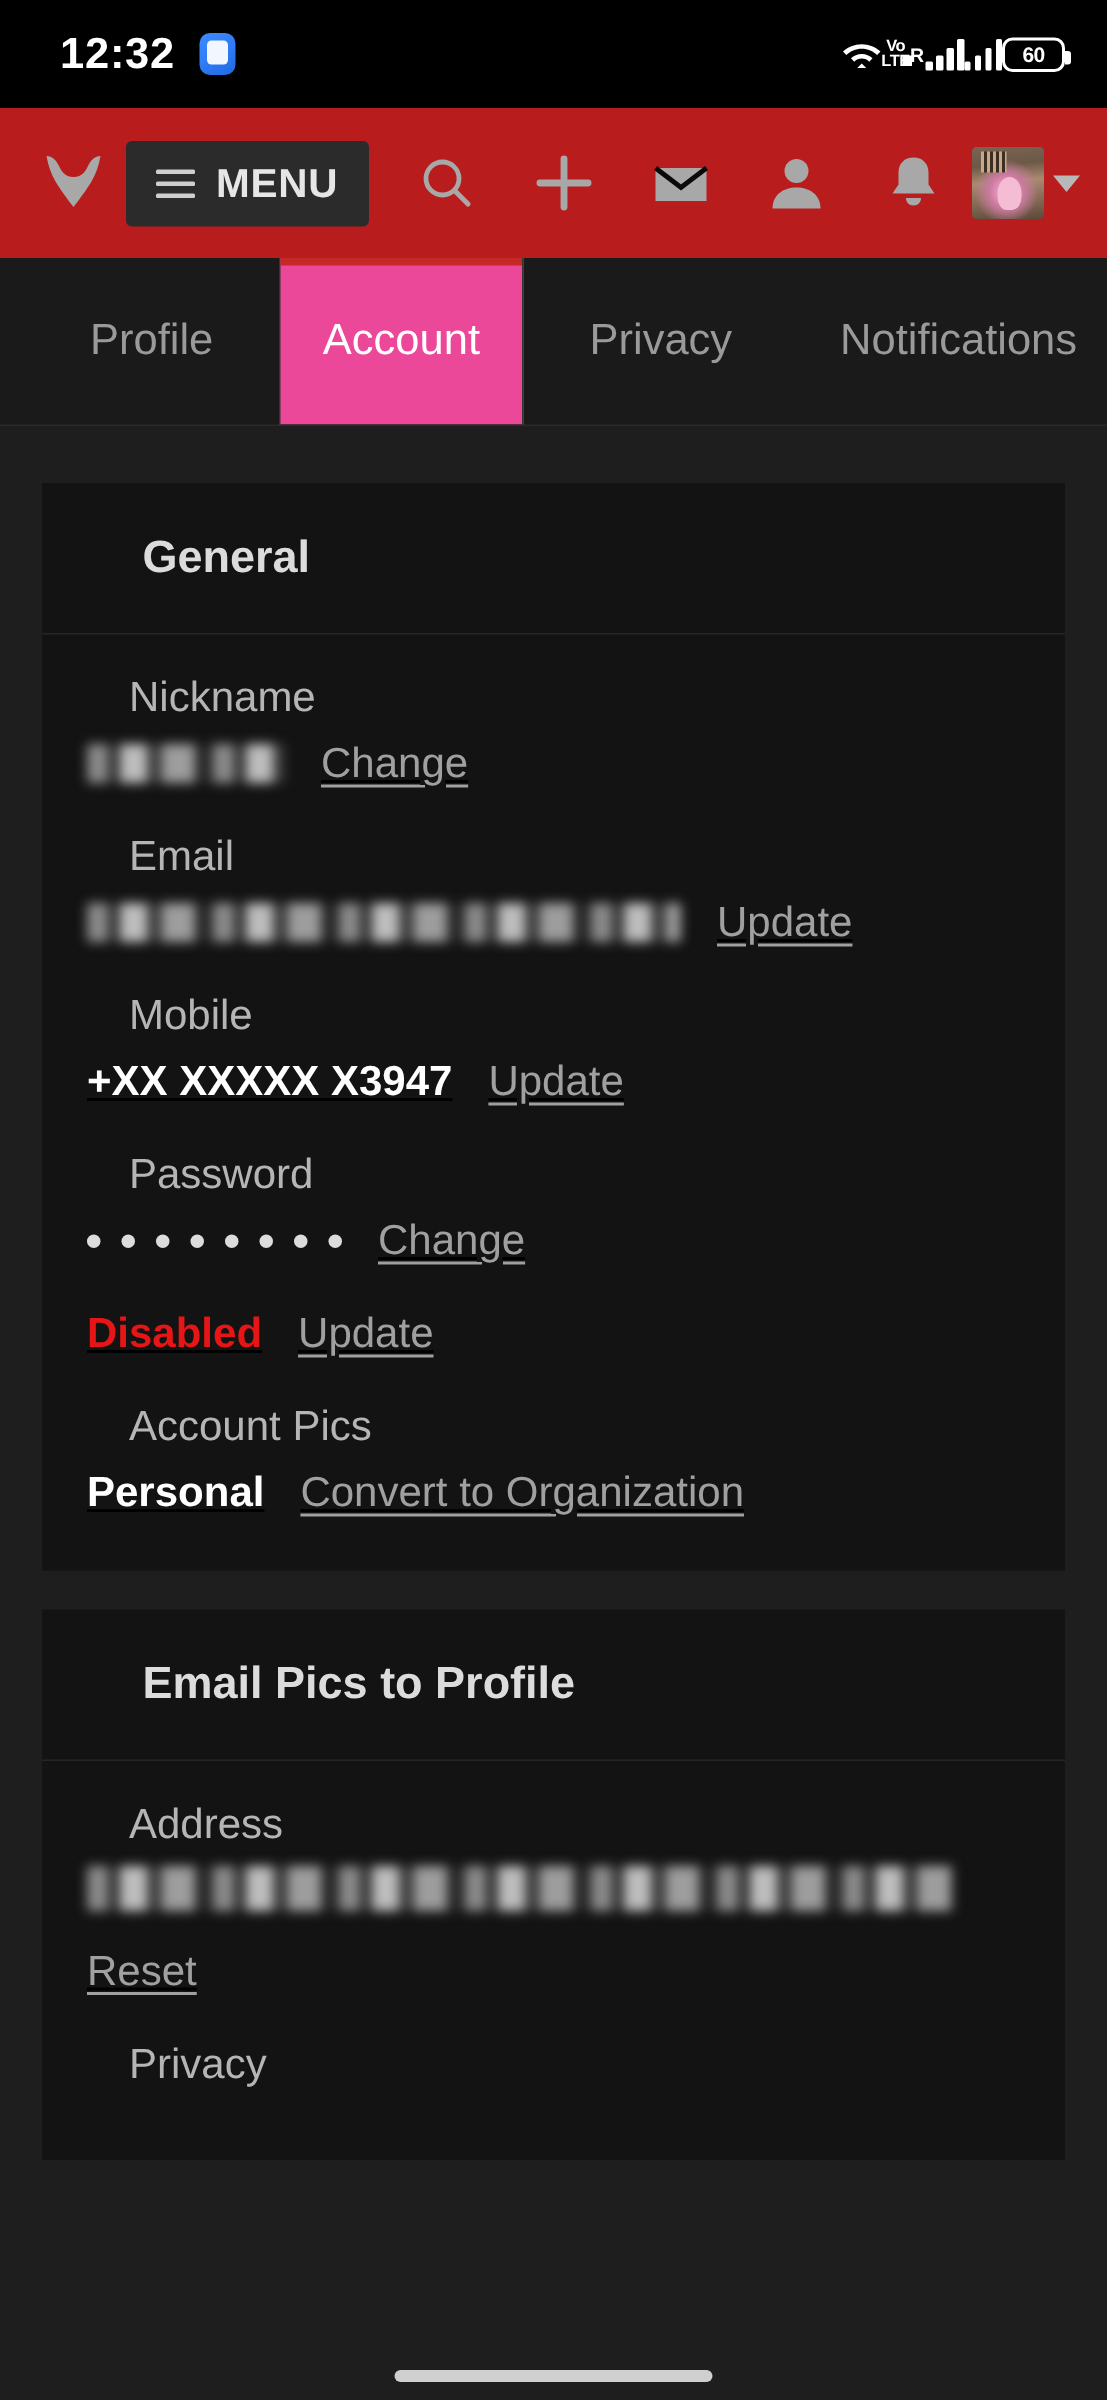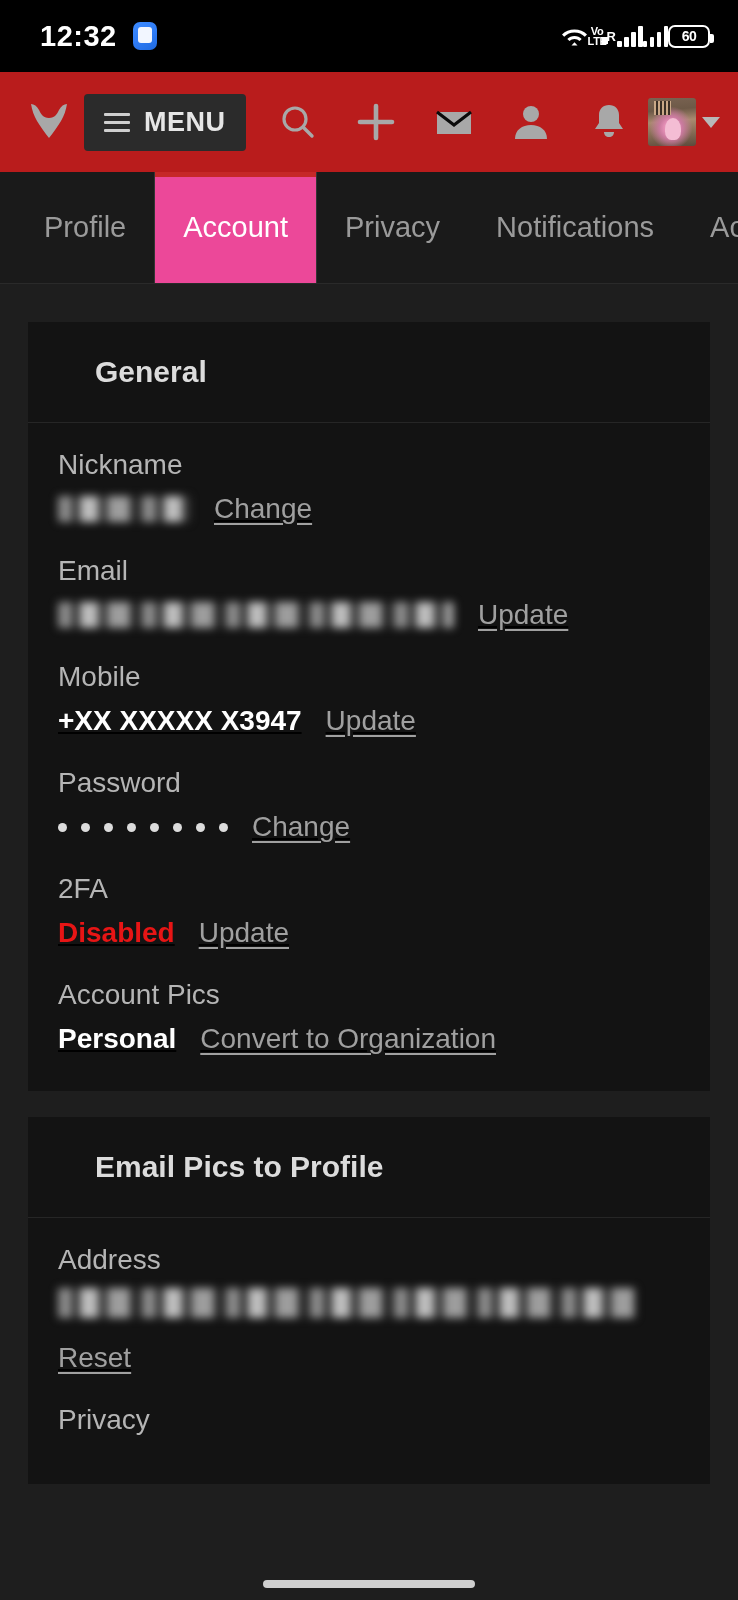--- a/index.html
+++ b/index.html
@@ -176,20 +176,21 @@
     overflow: hidden;
     border-bottom: 1px solid #2a2a2a;
   }
   .tab {
     display:flex; align-items:center; justify-content:center;
     padding: 0 28px;
     color: #9a9a9a;
     font-size: 29px;
     white-space: nowrap;
     position: relative;
+    margin-left: 16px;
   }
   .tab.active {
     color: #fff;
     background: #ec4899;
     border-left: 1px solid #343434;
     border-right: 1px solid #343434;
   }
   .tab.active::before {
     content:"";
     position:absolute; left:0; right:0; top:0;
@@ -216,20 +217,21 @@
     margin-left: 37px;
   }
   .card-body { padding: 26px 30px 36px 30px; }
 
   .field { margin-bottom: 30px; }
   .field:last-child { margin-bottom: 0; }
   .field-label {
     color: #b5b5b5;
     font-size: 28px;
     margin-bottom: 12px;
+    margin-left: 28px;
   }
   .field-row {
     display:flex; align-items: center; gap: 24px;
     flex-wrap: wrap;
     text-decoration: underline;
   }
   .field-value {
     color: #e8e8e8;
     font-size: 28px;
   }
@@ -437,21 +439,20 @@
                 <i></i>
                 <i></i>
                 <i></i>
                 <i></i>
             </span>
             <span class="link">Change</span>
           </div>
         </div>
 
         <div class="field">
-          <div class="field-label">2FA</div>
           <div class="field-row">
             <span class="field-value danger">Disabled</span>
             <span class="link">Update</span>
           </div>
         </div>
 
         <div class="field">
           <div class="field-label">Account Pics</div>
           <div class="field-row">
             <span class="field-value bold">Personal</span>

